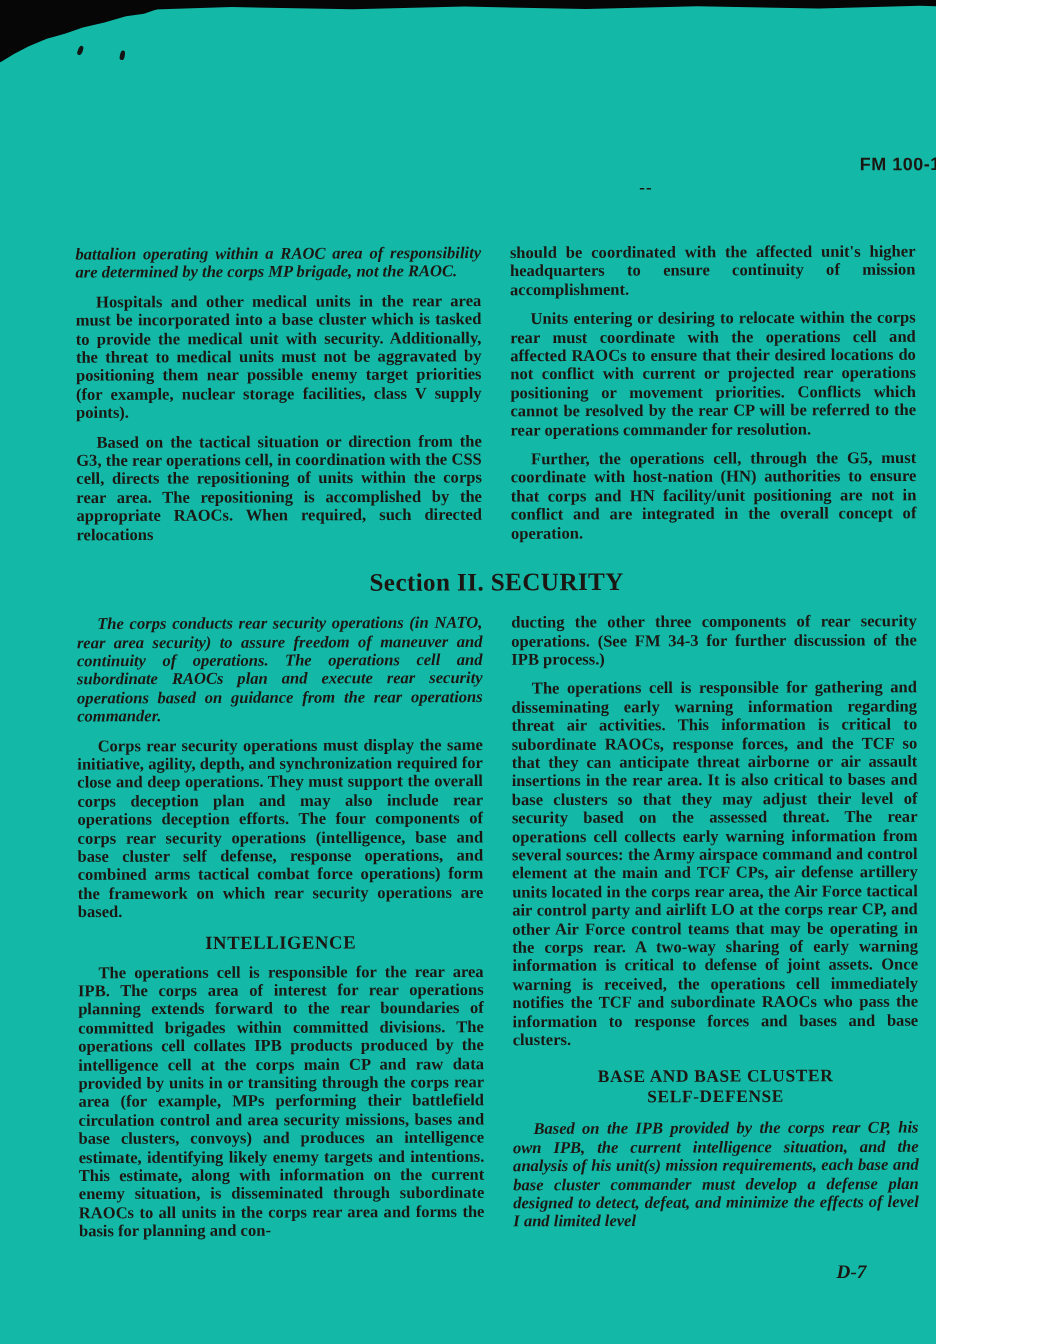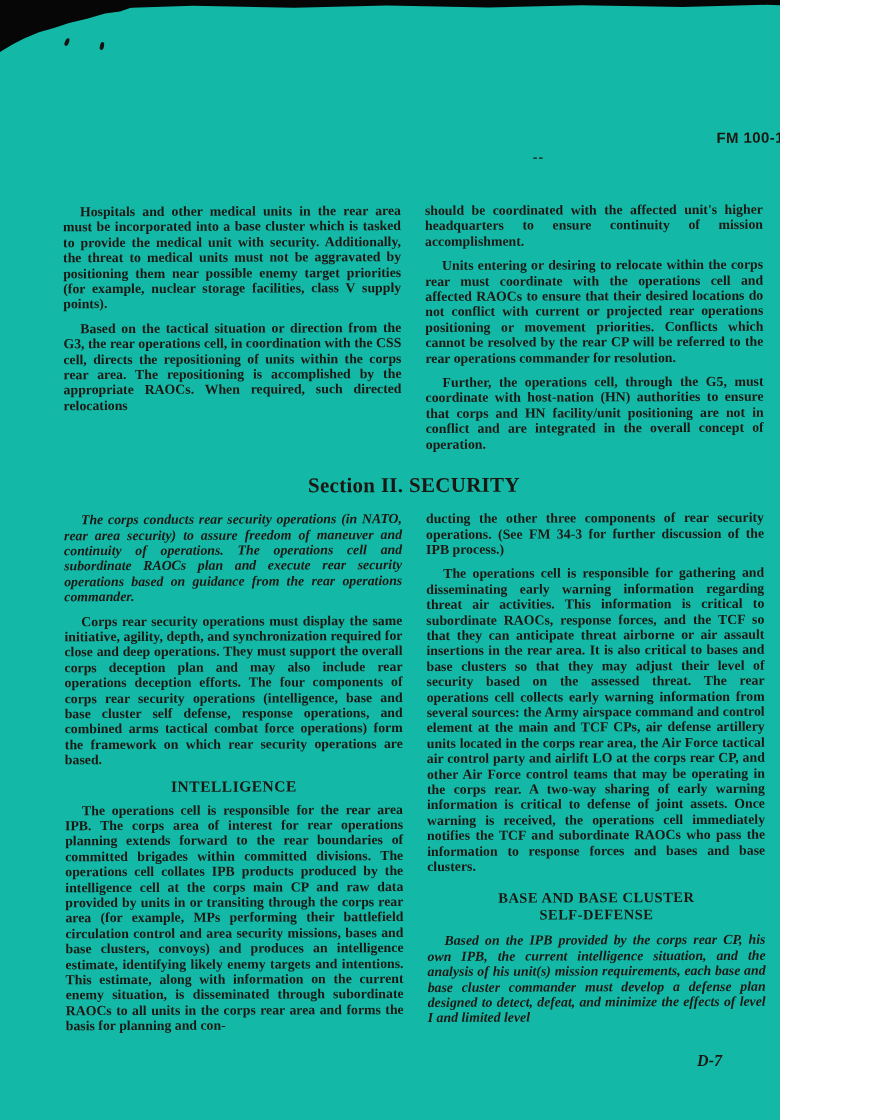--- a/index.html
+++ b/index.html
@@ -111,20 +111,21 @@
   <div class="art tick3"></div>
   <div class="art art-dash"></div>
 
   <div class="content">
 
     <div class="doc-header">FM 100-15</div>
     <div class="stray">--</div>
 
     <div class="columns top">
       <div class="col">
+        <p class="noindent italic">battalion operating within a RAOC area of responsibility are determined by the corps MP brigade, not the RAOC.</p>
         <p>Hospitals and other medical units in the rear area must be incorporated into a base cluster which is tasked to provide the medical unit with security. Additionally, the threat to medical units must not be aggravated by positioning them near possible enemy target priorities (for example, nuclear storage facilities, class V supply points).</p>
         <p>Based on the tactical situation or direction from the G3, the rear operations cell, in coordination with the CSS cell, directs the repositioning of units within the corps rear area. The repositioning is accomplished by the appropriate RAOCs. When required, such directed relocations</p>
       </div>
       <div class="col">
         <p class="noindent">should be coordinated with the affected unit's higher headquarters to ensure continuity of mission accomplishment.</p>
         <p>Units entering or desiring to relocate within the corps rear must coordinate with the operations cell and affected RAOCs to ensure that their desired locations do not conflict with current or projected rear operations positioning or movement priorities. Conflicts which cannot be resolved by the rear CP will be referred to the rear operations commander for resolution.</p>
         <p>Further, the operations cell, through the G5, must coordinate with host-nation (HN) authorities to ensure that corps and HN facility/unit positioning are not in conflict and are integrated in the overall concept of operation.</p>
       </div>
     </div>
 

